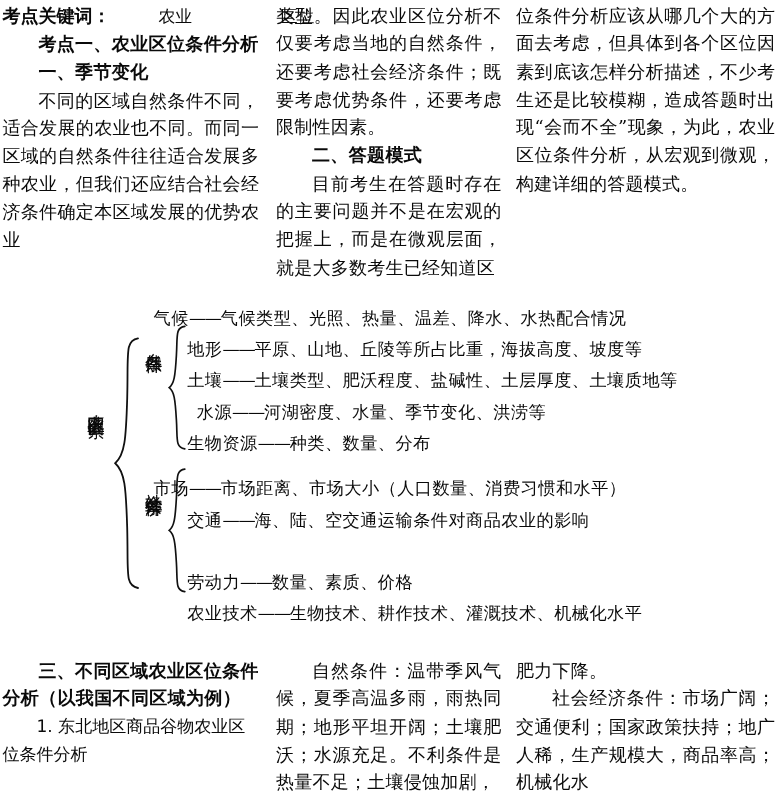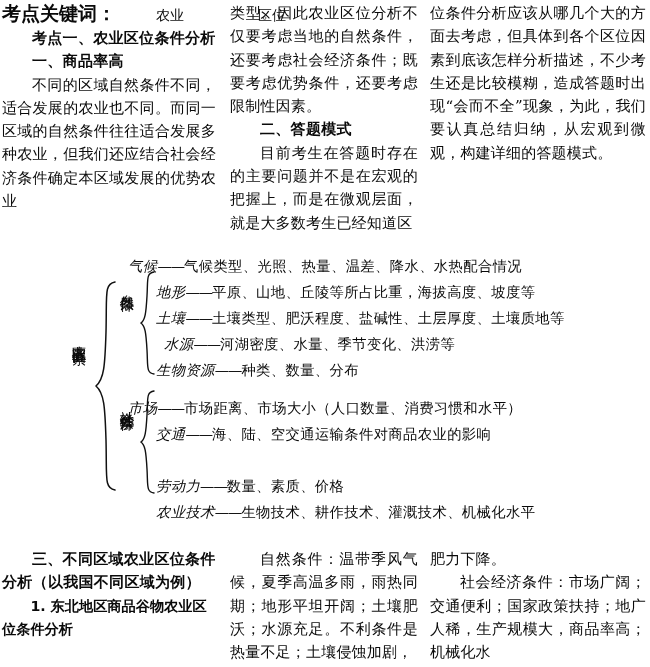--- a/index.html
+++ b/index.html
@@ -62,32 +62,32 @@
 
   .kw-line {
     font-size: 14.5px;
     line-height: 23px;
     margin: 0;
     white-space: nowrap;
   }
   .kw-label {
     font-family: "DejaVu Sans", "Liberation Sans", sans-serif;
     font-weight: bold;
-    font-size: 19px;
+    font-size: 15px;
   }
   .kw-val {
     font-family: "DejaVu Serif", "Liberation Serif", serif;
     font-size: 14px;
     margin-left: 40px;
   }
   .kw-gap { display: inline-block; width: 34px; }
 
   .subhead-bold {
     font-family: "DejaVu Sans", "Liberation Sans", sans-serif;
-    font-weight: bold;
+    font-weight: normal;
     font-size: 14.2px;
     line-height: 23.3px;
     margin: 0;
     word-break: break-all;
   }
   .subhead-bold.indent { text-indent: 2em; }
 
   
   .diagram {
     position: relative;
@@ -109,21 +109,21 @@
     overflow: visible;
   }
   .brace svg { display: block; }
   .drow {
     position: absolute;
     font-size: 14.3px;
     line-height: 16px;
     white-space: nowrap;
     letter-spacing: 0.4px;
   }
-  .dkey { display: inline-block; font-style: italic; }
+  .dkey { display: inline-block; }
   .ddash {
     display: inline-block;
     letter-spacing: -1px;
   }
   .dval { display: inline-block; }
 
   
   .bottom-cols { margin-top: 6px; }
 </style>
 </head>
@@ -131,35 +131,35 @@
 
 <div class="page">
 
   <div class="cols" style="position:absolute; top:2px; left:0;">
 
     <div class="col col-1">
       <p class="kw-line"><span class="kw-label">考点关键词：</span><span class="kw-val">农业</span><span class="kw-gap"></span><span class="kw-val">区位</span></p>
 
       <p class="heading indent">考点一、农业区位条件分析</p>
 
-      <p class="heading indent">一、商品率高</p>
+      <p class="heading indent">一、季节变化</p>
 
       <p class="para indent">不同的区域自然条件不同，适合发展的农业也不同。而同一区域的自然条件往往适合发展多种农业，但我们还应结合社会经济条件确定本区域发展的优势农业</p>
     </div>
 
     <div class="col col-2">
       <p class="para">类型。因此农业区位分析不仅要考虑当地的自然条件，还要考虑社会经济条件；既要考虑优势条件，还要考虑限制性因素。</p>
 
       <p class="heading indent">二、答题模式</p>
 
       <p class="para indent">目前考生在答题时存在的主要问题并不是在宏观的把握上，而是在微观层面，就是大多数考生已经知道区</p>
     </div>
 
     <div class="col col-3">
-      <p class="para">位条件分析应该从哪几个大的方面去考虑，但具体到各个区位因素到底该怎样分析描述，不少考生还是比较模糊，造成答题时出现“会而不全”现象，为此，我们要认真总结归纳，从宏观到微观，构建详细的答题模式。</p>
+      <p class="para">位条件分析应该从哪几个大的方面去考虑，但具体到各个区位因素到底该怎样分析描述，不少考生还是比较模糊，造成答题时出现“会而不全”现象，为此，农业区位条件分析，从宏观到微观，构建详细的答题模式。</p>
     </div>
   </div>
 
   <div class="diagram" style="position:absolute; top:258px; left:0;">
 
     <div class="vlabel" style="left:70px; top:76px;">农业区位因素</div>
 
     <div class="brace" style="left:95px; top:22px;">
       <svg width="22" height="212" viewBox="0 0 22 212" xmlns="http://www.w3.org/2000/svg">
         <path d="M20 2 C9 4, 12 14, 11 52 C10 86, 9 99, 1 106 C9 113, 10 126, 11 160 C12 198, 9 208, 20 210" fill="none" stroke="#111" stroke-width="1.5" stroke-linecap="round"></path>

